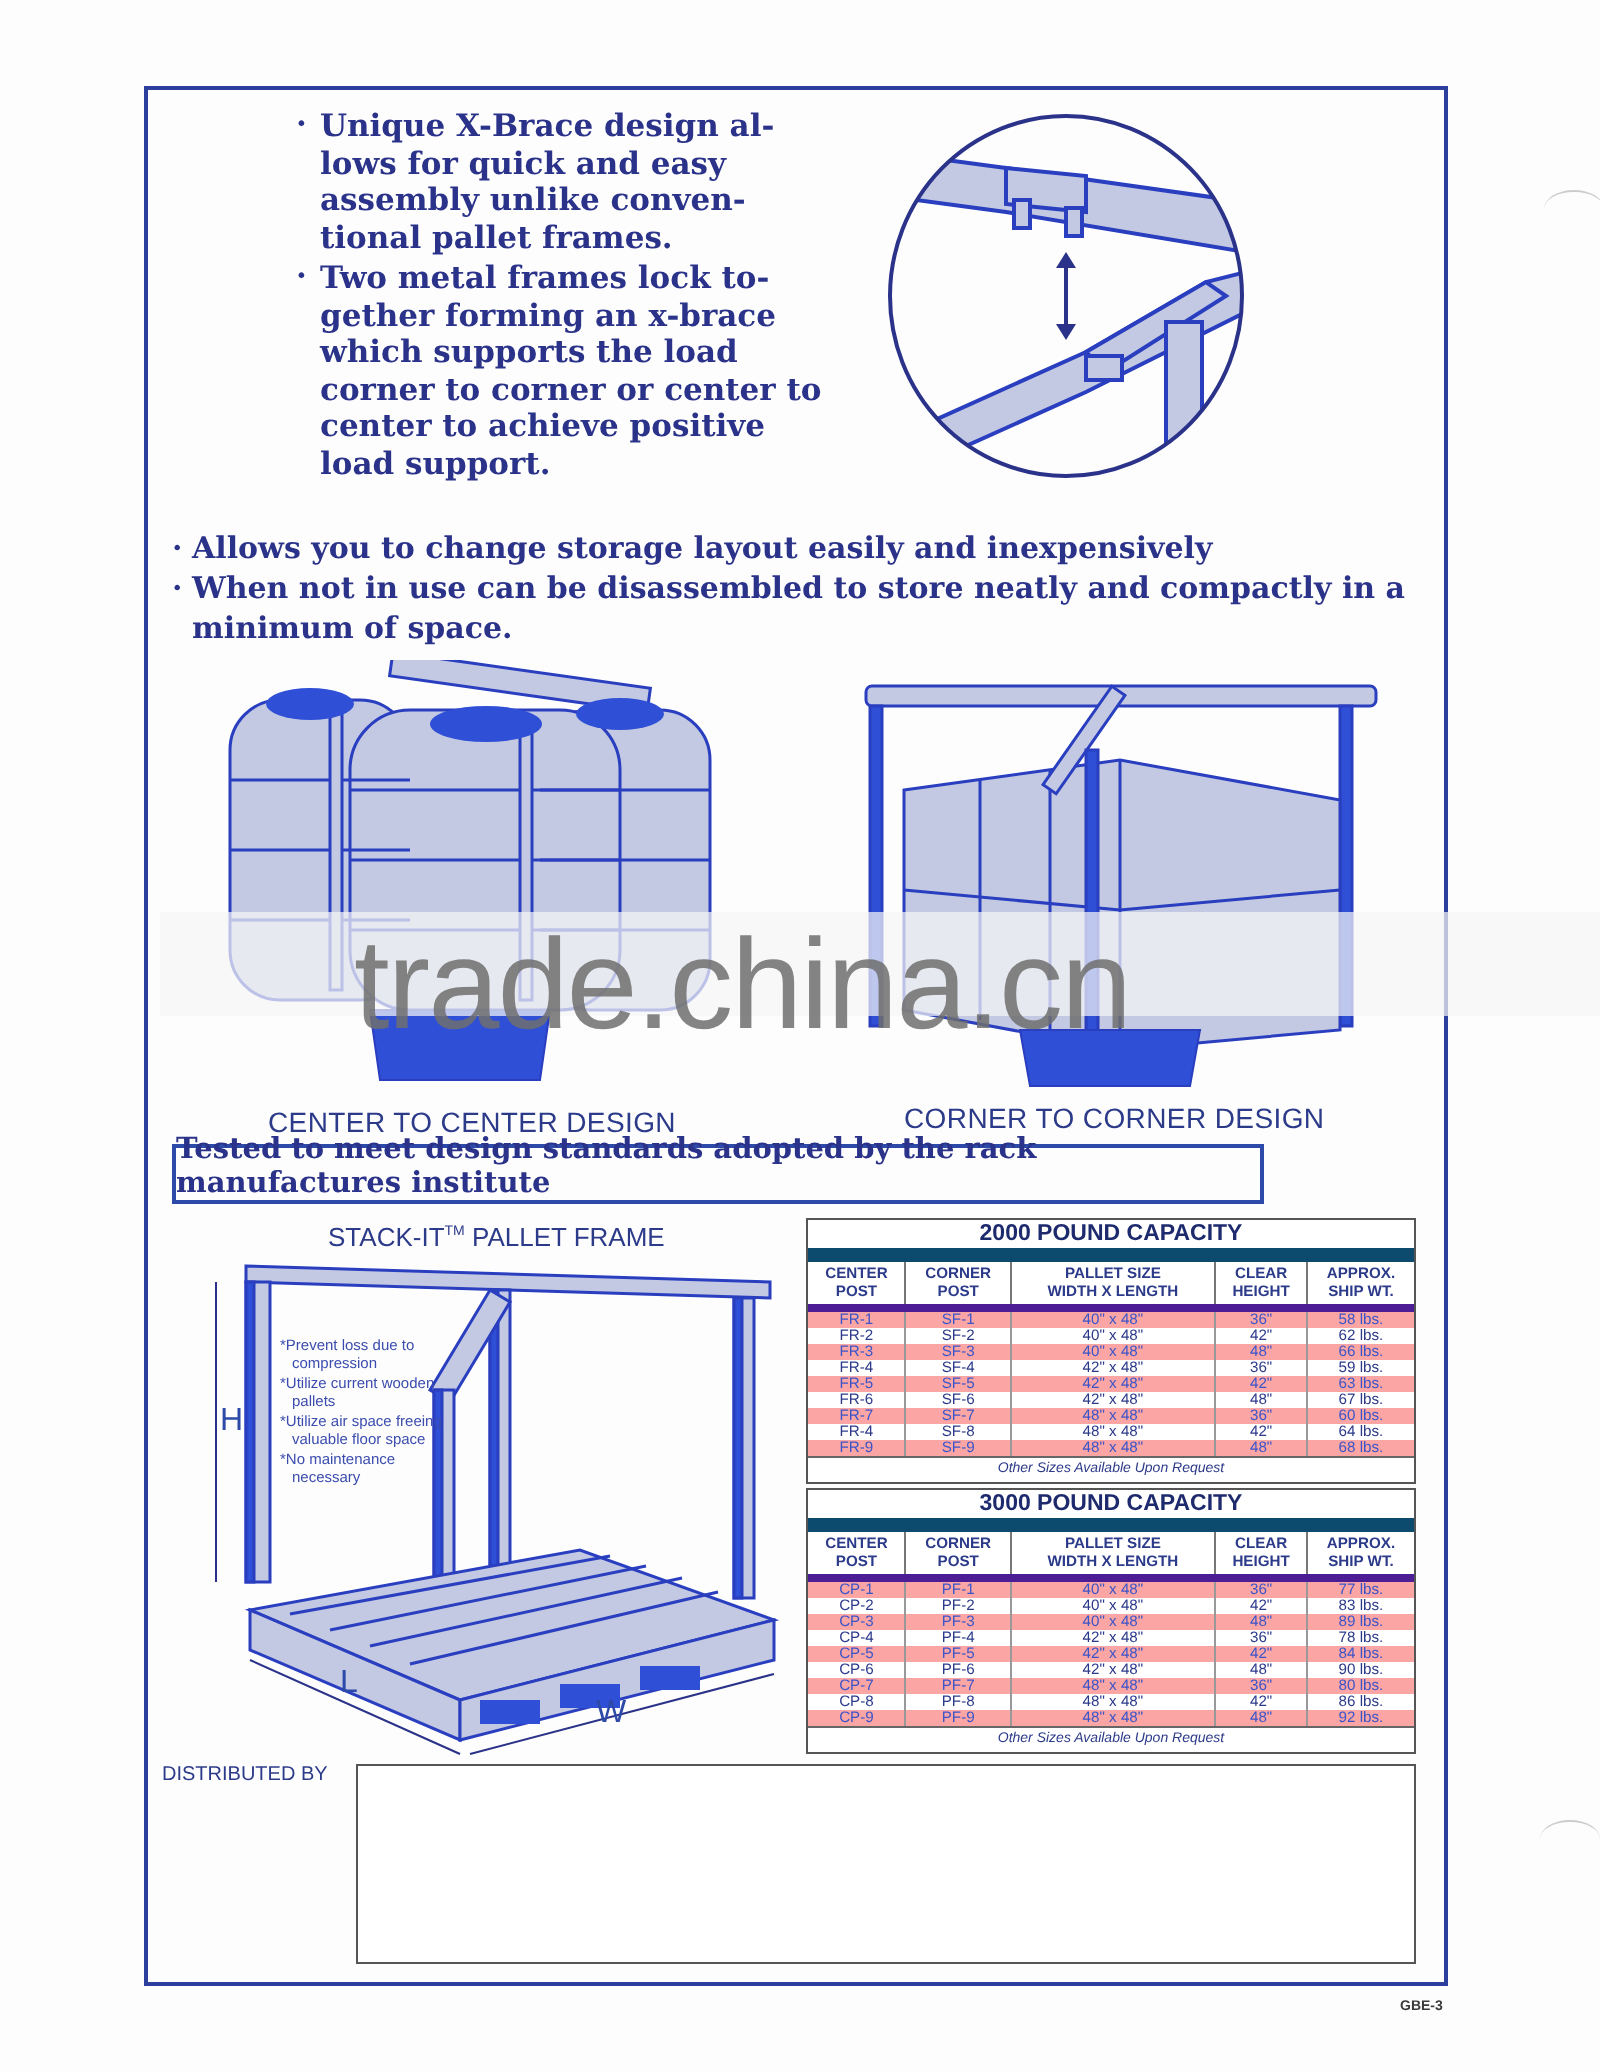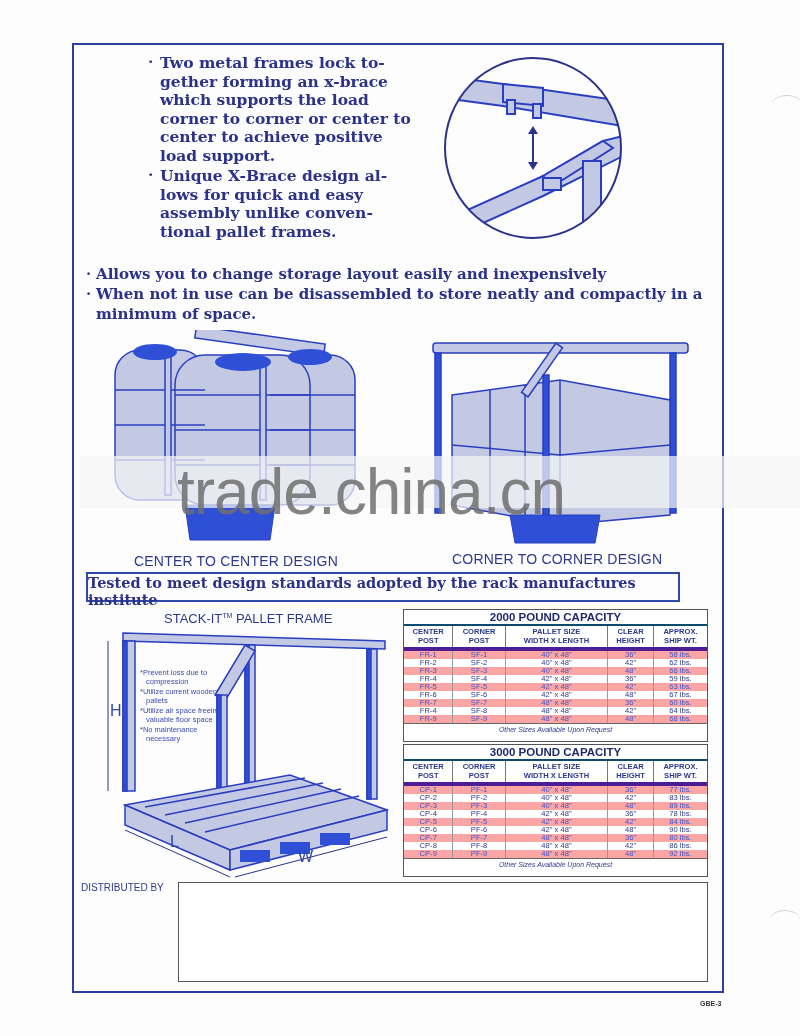--- a/index.html
+++ b/index.html
@@ -8,29 +8,29 @@
   .serif { font-family: "DejaVu Serif", "Liberation Serif", serif; font-weight: bold; color: #2a3289; }
   .bullets-top { position: absolute; left: 148px; top: 54px; width: 270px; font-size: 15.5px; line-height: 18.5px; }
   .bullets-top .b { position: relative; padding-left: 12px; margin-bottom: 2px; }
   .bullets-top .b::before { content: "·"; position: absolute; left: 0; top: -1px; }
   .circle-illo { position: absolute; left: 443px; top: 56px; width: 180px; height: 185px; }
   .bullets-mid { position: absolute; left: 86px; top: 264px; width: 630px; font-size: 15px; line-height: 20px; }
   .bullets-mid .b { position: relative; padding-left: 10px; }
   .bullets-mid .b::before { content: "·"; position: absolute; left: 0; }
   .illo { position: absolute; }
   .caption { position: absolute; font-size: 14px; color: #2c3a8a; letter-spacing: 0.2px; }
-  .tested-box { position: absolute; left: 86px; top: 572px; width: 594px; height: 30px; border: 2px solid #2d4aa8; box-sizing: border-box; display: flex; align-items: flex-start; justify-content: center; font-size: 14.5px; }
+  .tested-box { position: absolute; left: 86px; top: 572px; width: 546px; height: 30px; border: 2px solid #2d4aa8; box-sizing: border-box; display: flex; align-items: flex-end; justify-content: center; font-size: 14.5px; }
   .frame-title { position: absolute; left: 164px; top: 611px; font-size: 13px; color: #2c3a8a; }
   .frame-title sup { font-size: 7px; }
   .frame-notes { position: absolute; left: 140px; top: 668px; font-size: 7.5px; line-height: 9px; color: #3b4cae; width: 110px; }
   .frame-notes .n { margin-bottom: 1px; }
   .frame-notes .n .sub { padding-left: 6px; display: block; }
   .dim { position: absolute; font-size: 16px; color: #2d4aa8; font-family: "Liberation Sans", sans-serif; }
   .cap-table { position: absolute; left: 403px; width: 305px; border: 1px solid #555; box-sizing: border-box; background: #fff; }
-  .cap-table .title { text-align: center; font-weight: bold; font-size: 11.5px; color: #1e2a6e; border-bottom: 2px solid #0c4a6e; height: 14px; line-height: 14px; }
+  .cap-table .title { text-align: center; font-weight: bold; font-size: 11.5px; color: #1e2a6e; border-bottom: 7px solid #0c4a6e; height: 14px; line-height: 14px; }
   .cap-table table { width: 100%; border-collapse: collapse; font-size: 7.6px; }
   .cap-table th { font-weight: bold; color: #2c3a8a; border-right: 1px solid #777; border-bottom: 4px solid #4c1d95; padding: 1px 0; line-height: 8.5px; height: 19px; }
   .cap-table th:last-child, .cap-table td:last-child { border-right: none; }
   .cap-table td { text-align: center; color: #2c3a8a; border-right: 1px solid #999; line-height: 8px; height: 8px; padding: 0; }
   .cap-table tr.odd td { background: #fca5a5; color: #3b55c8; }
   .cap-table .foot { text-align: center; font-style: italic; font-size: 7px; color: #2c3a8a; border-top: 1px solid #666; height: 11px; line-height: 11px; }
   .dist-label { position: absolute; left: 81px; top: 882px; font-size: 10px; color: #2c3a8a; }
   .dist-box { position: absolute; left: 178px; top: 882px; width: 530px; height: 100px; border: 1px solid #555; box-sizing: border-box; background: #fff; }
   .pageno { position: absolute; left: 700px; top: 1000px; font-size: 7px; color: #3a3a3a; font-weight: bold; }
   .watermark { position: absolute; left: 80px; top: 456px; width: 720px; height: 52px; background: rgba(245,245,245,0.72); }
@@ -39,22 +39,22 @@
 </style>
 </head>
 <body>
 
 <div class="page"></div>
 
 <div class="hole" style="left:772px; top:95px;"></div>
 <div class="hole" style="left:770px; top:910px;"></div>
 
 <div class="bullets-top serif">
+  <div class="b">Unique X-Brace design al- lows for quick and easy assembly unlike conven- tional pallet frames.</div>
   <div class="b">Two metal frames lock to- gether forming an x-brace which supports the load corner to corner or center to center to achieve positive load support.</div>
-  <div class="b">Unique X-Brace design al- lows for quick and easy assembly unlike conven- tional pallet frames.</div>
 </div>
 
 <svg class="circle-illo" viewBox="0 0 180 185">
   <defs>
       <clipPath id="cc">
         <ellipse cx="90" cy="92" rx="88" ry="90"></ellipse>
       </clipPath>
     </defs>
   <g clip-path="url(#cc)" stroke="#2a3ec0" stroke-width="2" fill="#c3c9e2">
     <polygon points="0,20 60,28 180,45 180,70 60,50 0,42"></polygon>

